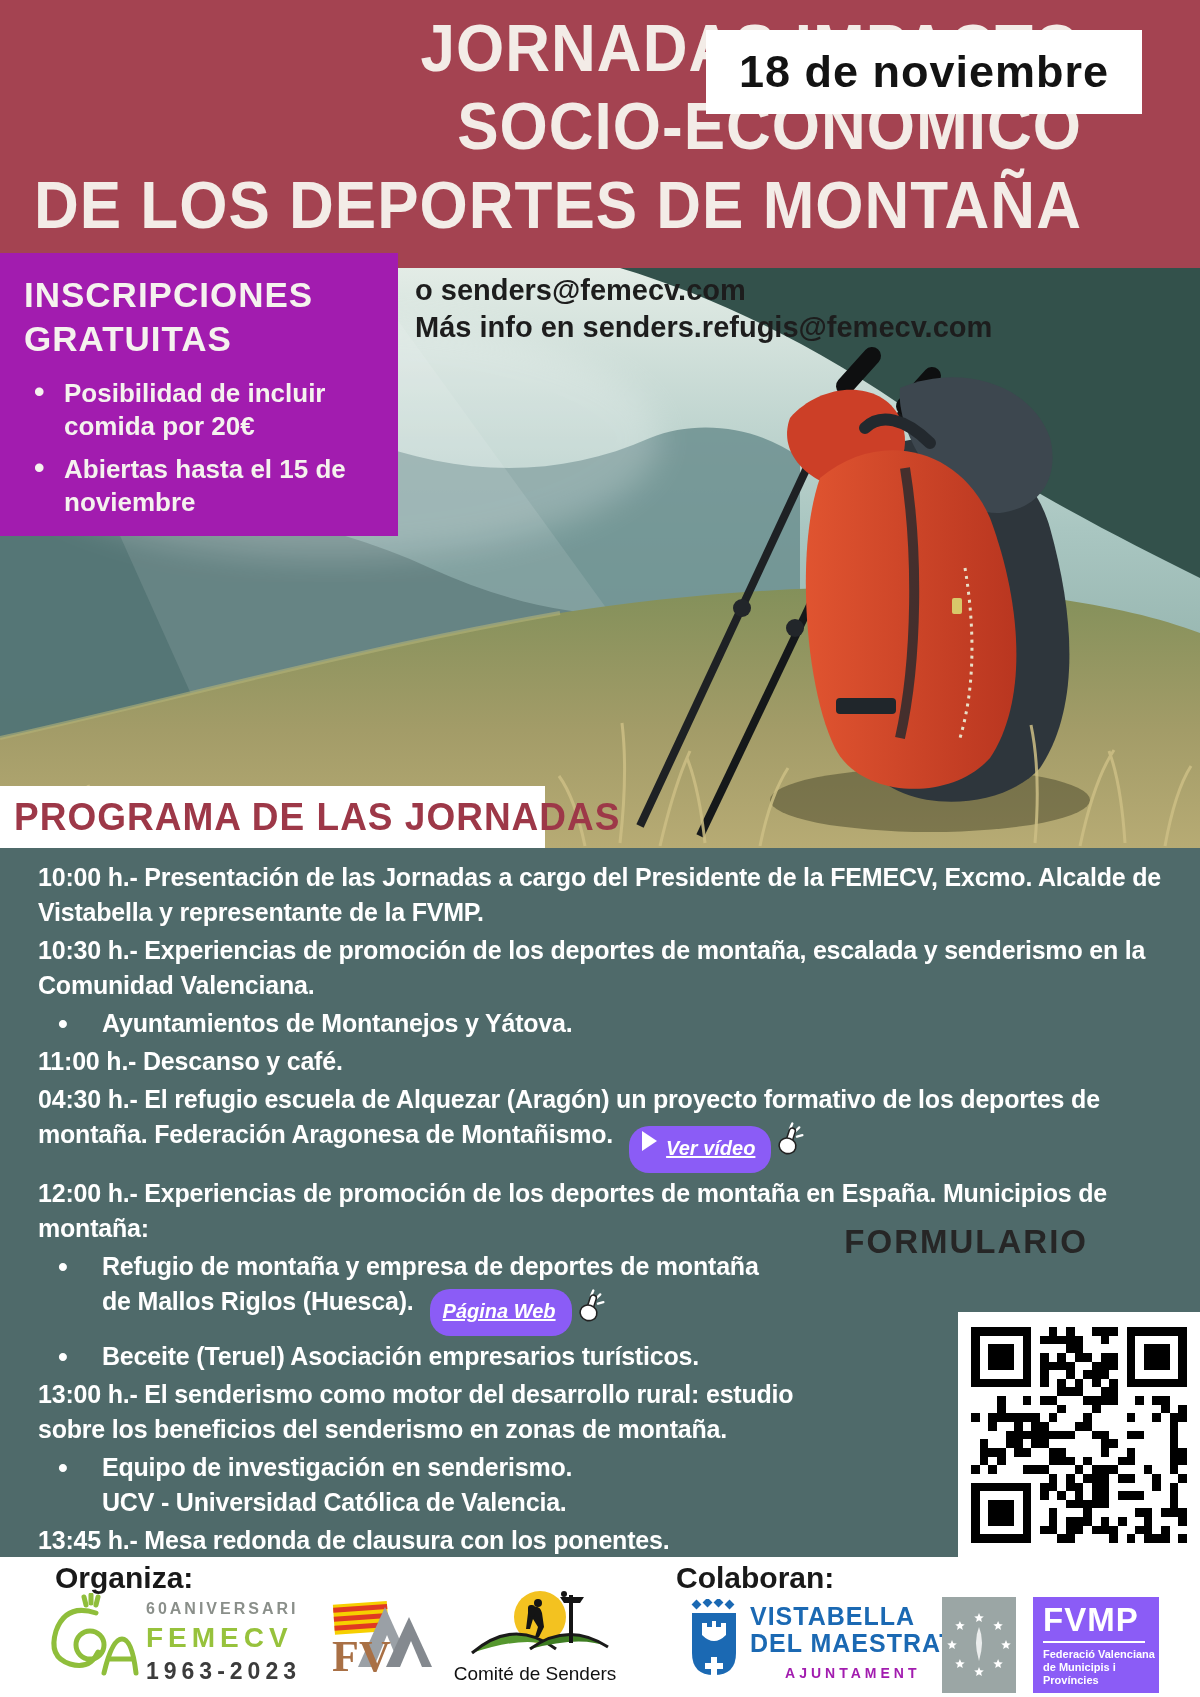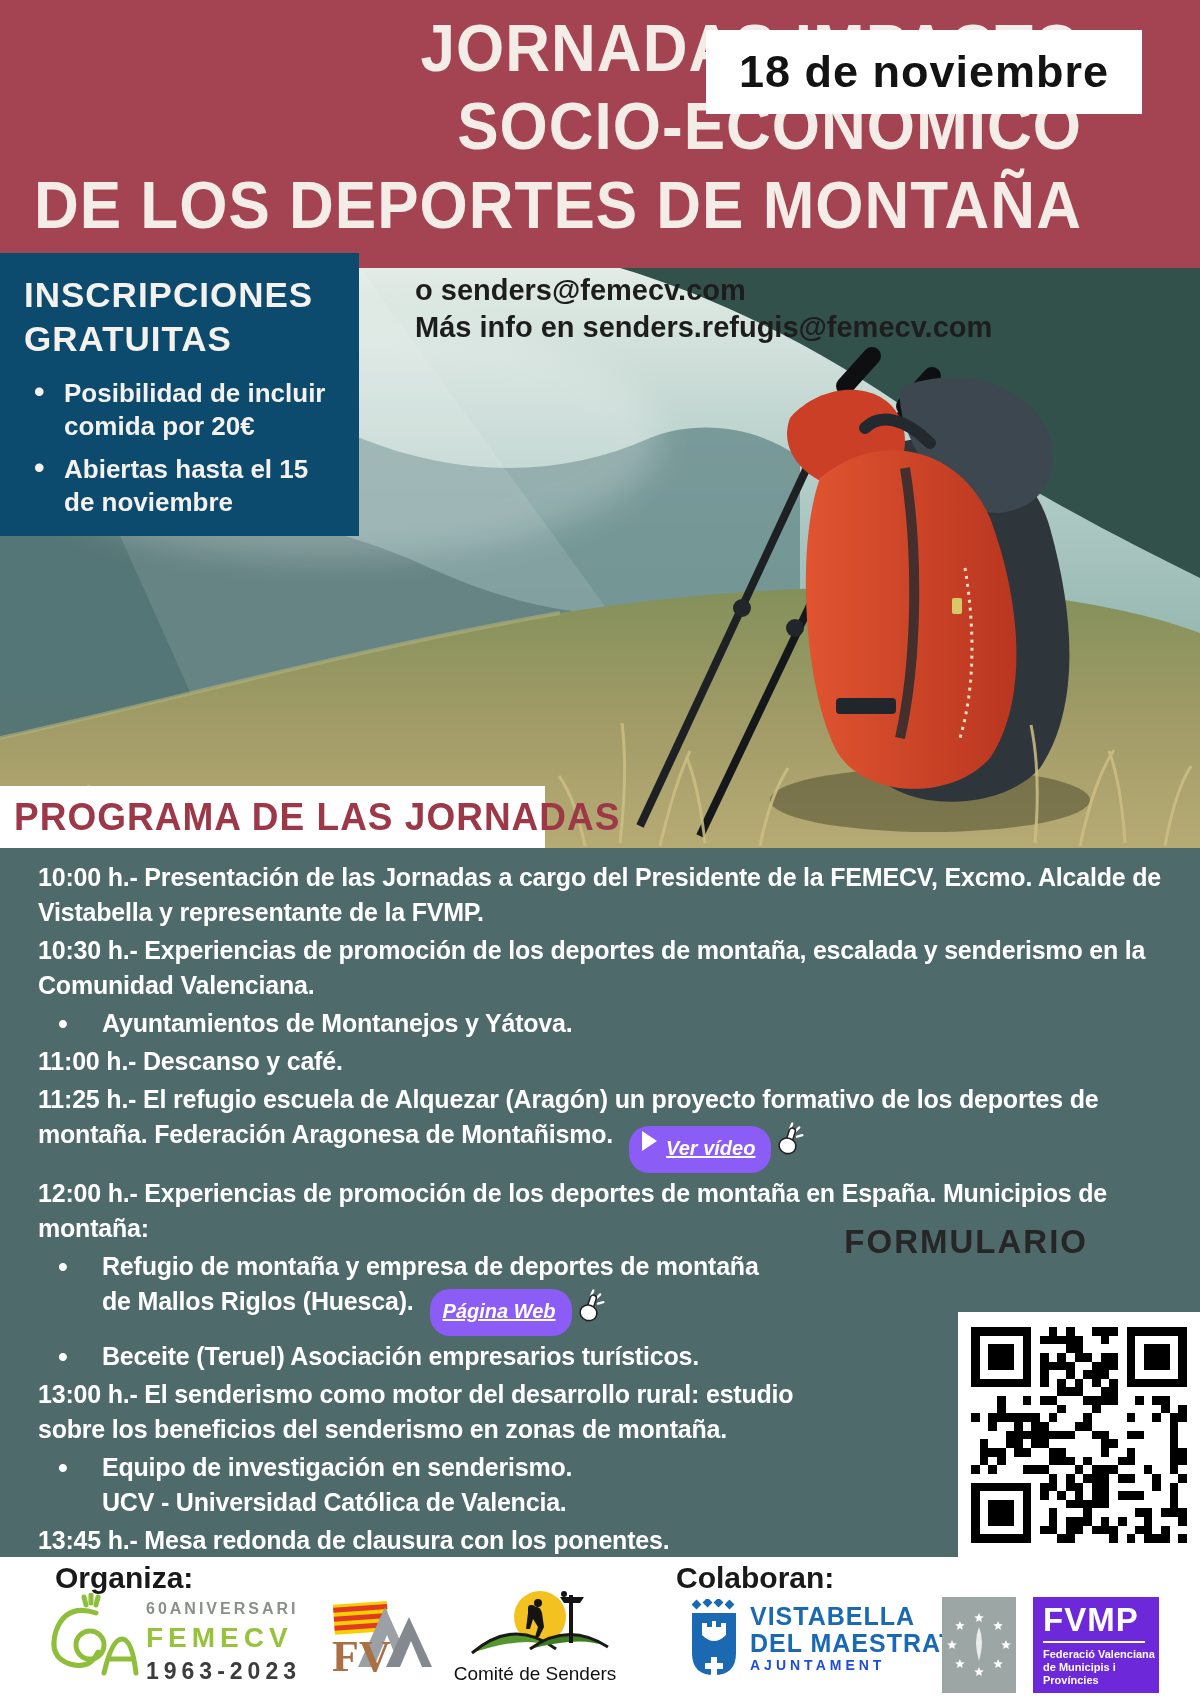--- a/index.html
+++ b/index.html
@@ -12,21 +12,21 @@
          font-size:62px;line-height:73px;letter-spacing:1px;transform:scaleY(1.08);transform-origin:top left;white-space:nowrap;}
   .date-box{position:absolute;left:706px;top:30px;width:436px;height:84px;background:#ffffff;
             display:flex;align-items:center;justify-content:center;}
   .date-box span{color:#131313;font-weight:bold;font-size:45px;letter-spacing:1px;}
 
   
   .photo{position:absolute;left:0;top:268px;width:1200px;height:580px;}
   .photo svg{display:block;width:100%;height:100%;}
 
   
-  .insc{position:absolute;left:0;top:253px;width:359px;height:283px;background:#0c4a6e;color:#f5f2ee;
+  .insc{position:absolute;left:0;top:253px;width:398px;height:283px;background:#a21caf;color:#f5f2ee;
         box-sizing:border-box;padding:20px 18px 0 24px;}
   .insc-title{font-weight:bold;font-size:35px;line-height:44px;letter-spacing:1px;}
   .insc ul{list-style:none;margin:16px 0 0 0;padding:0;}
   .insc li{position:relative;font-weight:bold;font-size:26px;line-height:33px;padding-left:40px;margin-top:10px;}
   .insc li::before{content:"•";position:absolute;left:10px;top:-2px;font-size:30px;}
 
   
   .masinfo{position:absolute;left:415px;top:272px;color:#1d1d1d;font-weight:bold;font-size:29px;line-height:37px;}
 
   
@@ -65,23 +65,23 @@
   .femecv-text{margin-left:6px;}
   .femecv-anni{font-size:16px;letter-spacing:3px;color:#8a8f8a;font-weight:bold;}
   .femecv-name{font-size:28px;font-weight:bold;letter-spacing:5px;color:#97c23c;line-height:40px;}
   .femecv-years{font-size:23px;letter-spacing:5px;color:#3c3c3c;font-weight:bold;}
   .fv-logo{position:absolute;left:330px;top:38px;}
   .comite{position:absolute;left:452px;top:30px;width:166px;text-align:center;}
   .comite-name{font-size:19px;color:#111;margin-top:-2px;}
   .vistabella{position:absolute;left:688px;top:42px;display:flex;}
   .vista-text{margin-left:10px;padding-top:4px;}
   .vista-l1{font-size:25px;font-weight:bold;color:#1b69b3;line-height:27px;letter-spacing:1px;}
-  .vista-l3{font-size:14px;letter-spacing:4px;color:#1d4ed8;font-weight:bold;margin-top:0;}
+  .vista-l3{font-size:14px;letter-spacing:4px;color:#a21caf;font-weight:bold;margin-top:8px;text-align:center;}
   .fvmp{position:absolute;left:942px;top:40px;display:flex;gap:17px;}
-  .fvmp-box2{width:126px;height:96px;background:#6d28d9;box-sizing:border-box;padding:6px 0 0 10px;}
+  .fvmp-box2{width:126px;height:96px;background:#8b5cf6;box-sizing:border-box;padding:6px 0 0 10px;}
   .fvmp-acronym{color:#fff;font-weight:bold;font-size:33px;line-height:34px;letter-spacing:1px;}
   .fvmp-rule{width:102px;height:2px;background:#fff;margin:4px 0 5px 0;}
   .fvmp-sub{color:#fff;font-size:11px;line-height:13px;font-weight:bold;}
 </style>
 </head>
 <body>
 
 <div class="poster">
 
   <header class="title-band">
@@ -184,21 +184,21 @@
   <div class="prog-label">
     <span>PROGRAMA DE LAS JORNADAS</span>
   </div>
 
   <section class="program">
     <div id="program-list">
         <div class="entry time"><span>10:00 h.- Presentación de las Jornadas a cargo del Presidente de la FEMECV, Excmo. Alcalde de Vistabella y representante de la FVMP.</span></div>
         <div class="entry time"><span>10:30 h.- Experiencias de promoción de los deportes de montaña, escalada y senderismo en la Comunidad Valenciana.</span></div>
         <div class="entry bullet"><span>Ayuntamientos de Montanejos y Yátova.</span></div>
         <div class="entry time"><span>11:00 h.- Descanso y café.</span></div>
-        <div class="entry time"><span>11:25 h.- El refugio escuela de Alquezar (Aragón) un proyecto formativo de los deportes de montaña. Federación Aragonesa de Montañismo.</span><span class="btnwrap"><span class="pill">
+        <div class="entry time"><span>04:30 h.- El refugio escuela de Alquezar (Aragón) un proyecto formativo de los deportes de montaña. Federación Aragonesa de Montañismo.</span><span class="btnwrap"><span class="pill">
               <span class="play"></span>
               <span class="pill-label">Ver vídeo</span>
             </span><span class="hand"><svg viewBox="0 0 44 46" width="34" height="36">
                 <g fill="none" stroke="#ffffff" stroke-width="3" stroke-linecap="round">
                   <path d="M25 3 L22 10"></path>
                   <path d="M34 8 L28 14"></path>
                   <path d="M38 18 L31 20"></path>
                 </g>
                 <g transform="rotate(18 20 28)">
                   <rect x="16" y="8" width="8" height="20" rx="4" fill="#fff" stroke="#222" stroke-width="2"></rect>

